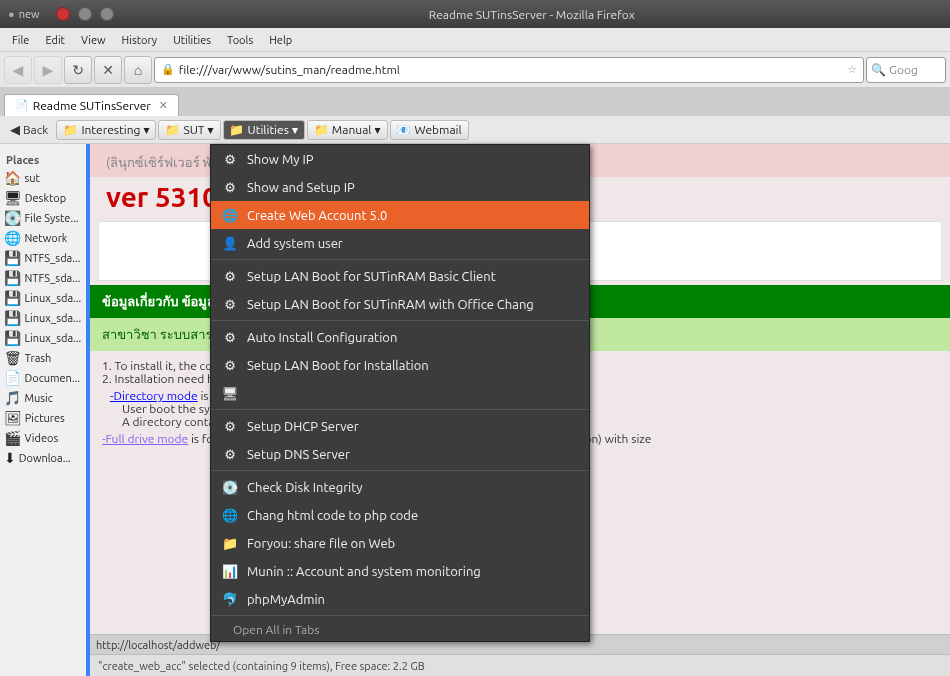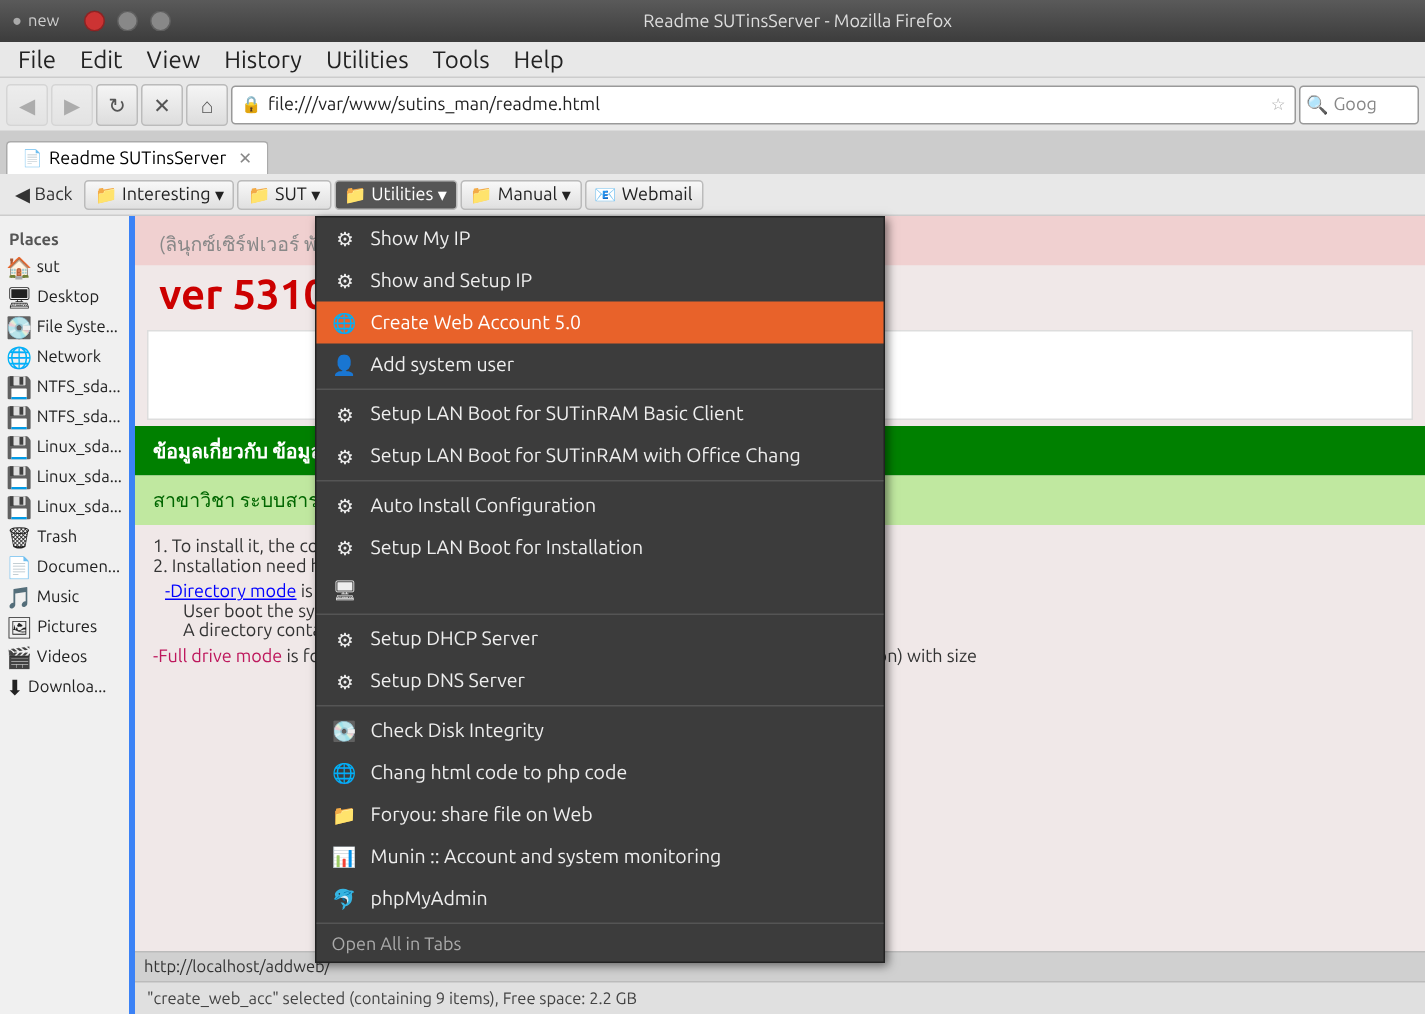--- a/index.html
+++ b/index.html
@@ -18,21 +18,21 @@
     }
 
     
     .menu-bar {
       background: #e8e8e8;
       height: 24px;
       display: flex;
       align-items: center;
       padding: 0 4px;
       border-bottom: 1px solid #ccc;
-      font-size: 16px;
+      font-size: 11px;
     }
     .menu-bar-item {
       padding: 2px 8px;
       cursor: pointer;
       color: #222;
     }
 
     
     .nav-bar {
       background: #e8e8e8;
@@ -160,20 +160,21 @@
     }
     .menu-item.highlighted { background: #e8622a; color: white; }
     .menu-item-icon { width: 18px; height: 18px; display: flex; align-items: center; justify-content: center; font-size: 13px; flex-shrink: 0; }
     .menu-item-label { font-size: 13px; }
     .menu-separator { height: 1px; background: #555; margin: 2px 0; }
     .menu-open-all {
       color: #aaa;
       padding: 5px 10px;
       cursor: pointer;
       font-size: 12px;
+      margin-left: 12px;
     }
 
     
     .places-label {
       font-size: 11px;
       font-weight: bold;
       color: #555;
       padding: 6px 6px 2px;
       display: block;
     }
@@ -434,21 +435,21 @@
         </div>
         <div style="margin-left:20px;">
           <span>User boot the sys</span>
           <span>his mode of installation.</span>
         </div>
         <div style="margin-left:20px;">
           <span>A directory contai</span>
           <span>hosen drive which may be ntfs, fat3</span>
         </div>
         <div style="margin-top:4px;">
-          <span style="color:#be185d; ">-Full drive mode</span>
+          <span style="color:#8b5cf6; text-decoration:underline;">-Full drive mode</span>
           <span> is for setting up and use it as a real server.  User must create a drive(partition) with size</span>
         </div>
       </div>
 
       <div style="position:absolute; bottom:22px; left:0; right:0; background:#d0d0d0; height:20px; display:flex; align-items:center; padding:0 6px; font-size:11px; color:#333; border-top:1px solid #bbb;">
         <span>http://localhost/addweb/</span>
       </div>
 
       <div style="position:absolute; bottom:0; left:0; right:0; background:#e0e0e0; height:22px; display:flex; align-items:center; padding:0 8px; font-size:11px; color:#444; border-top:1px solid #bbb;">
         <span>"create_web_acc" selected (containing 9 items), Free space: 2.2 GB</span>

